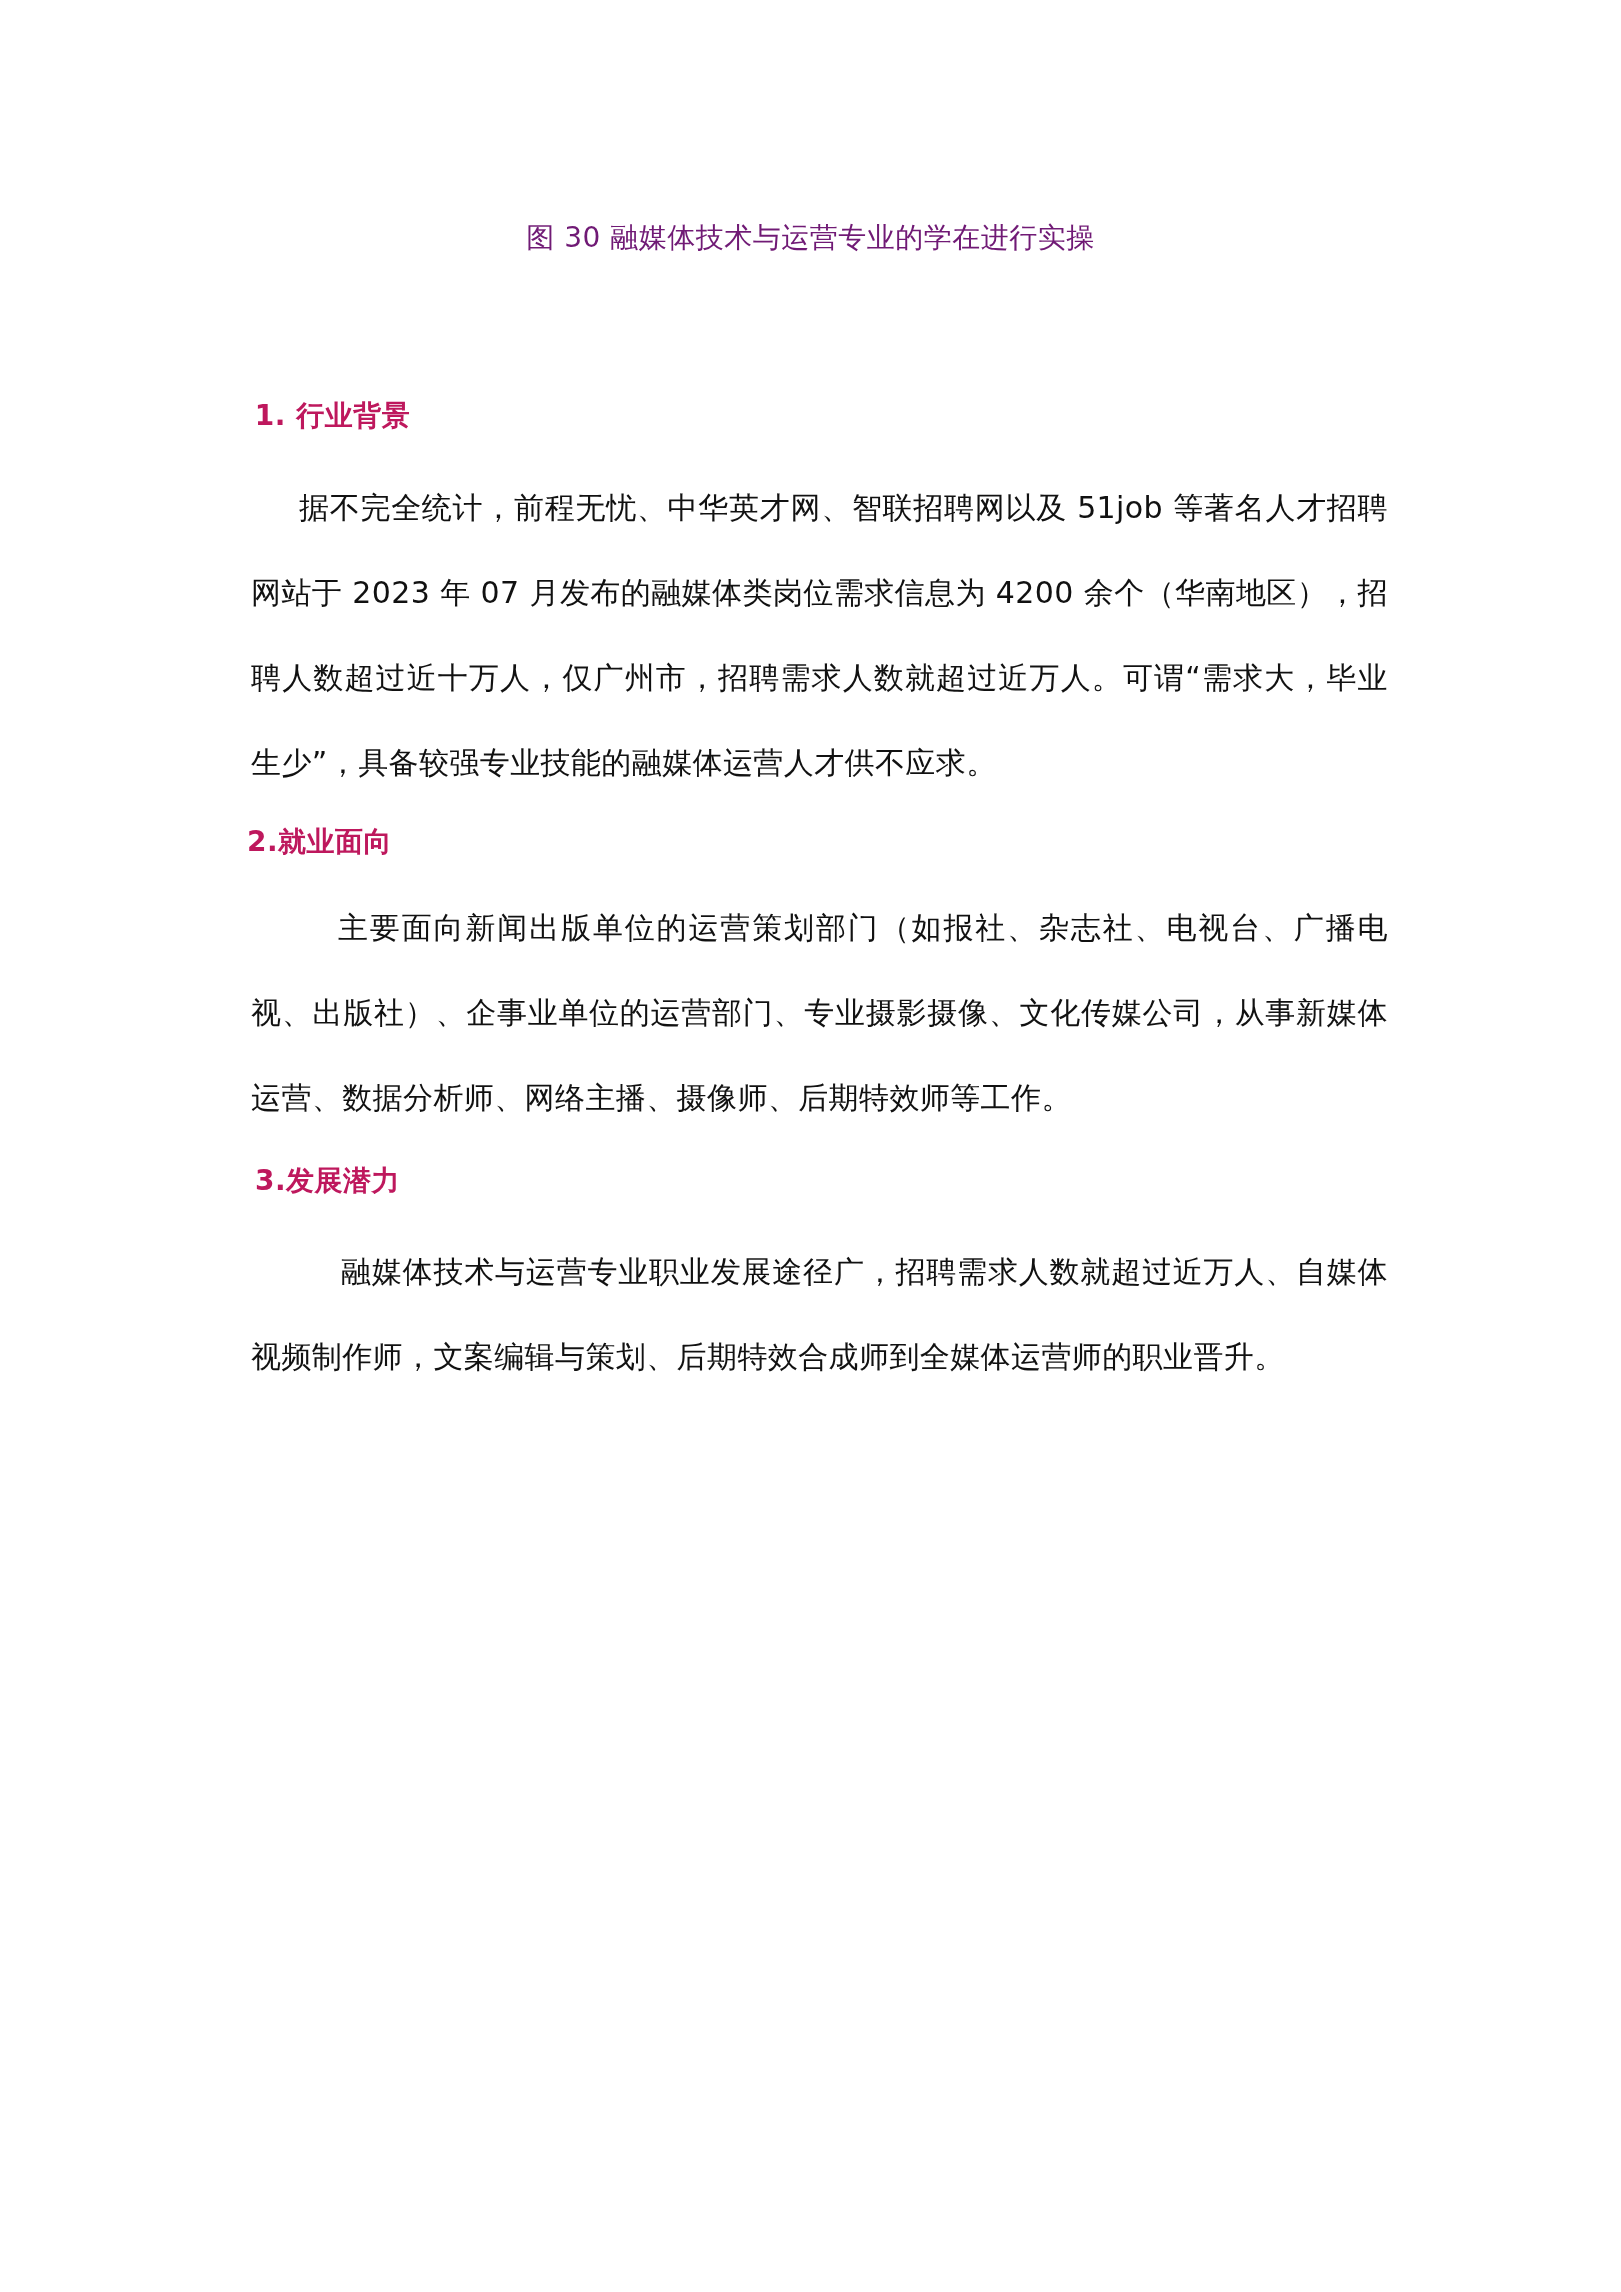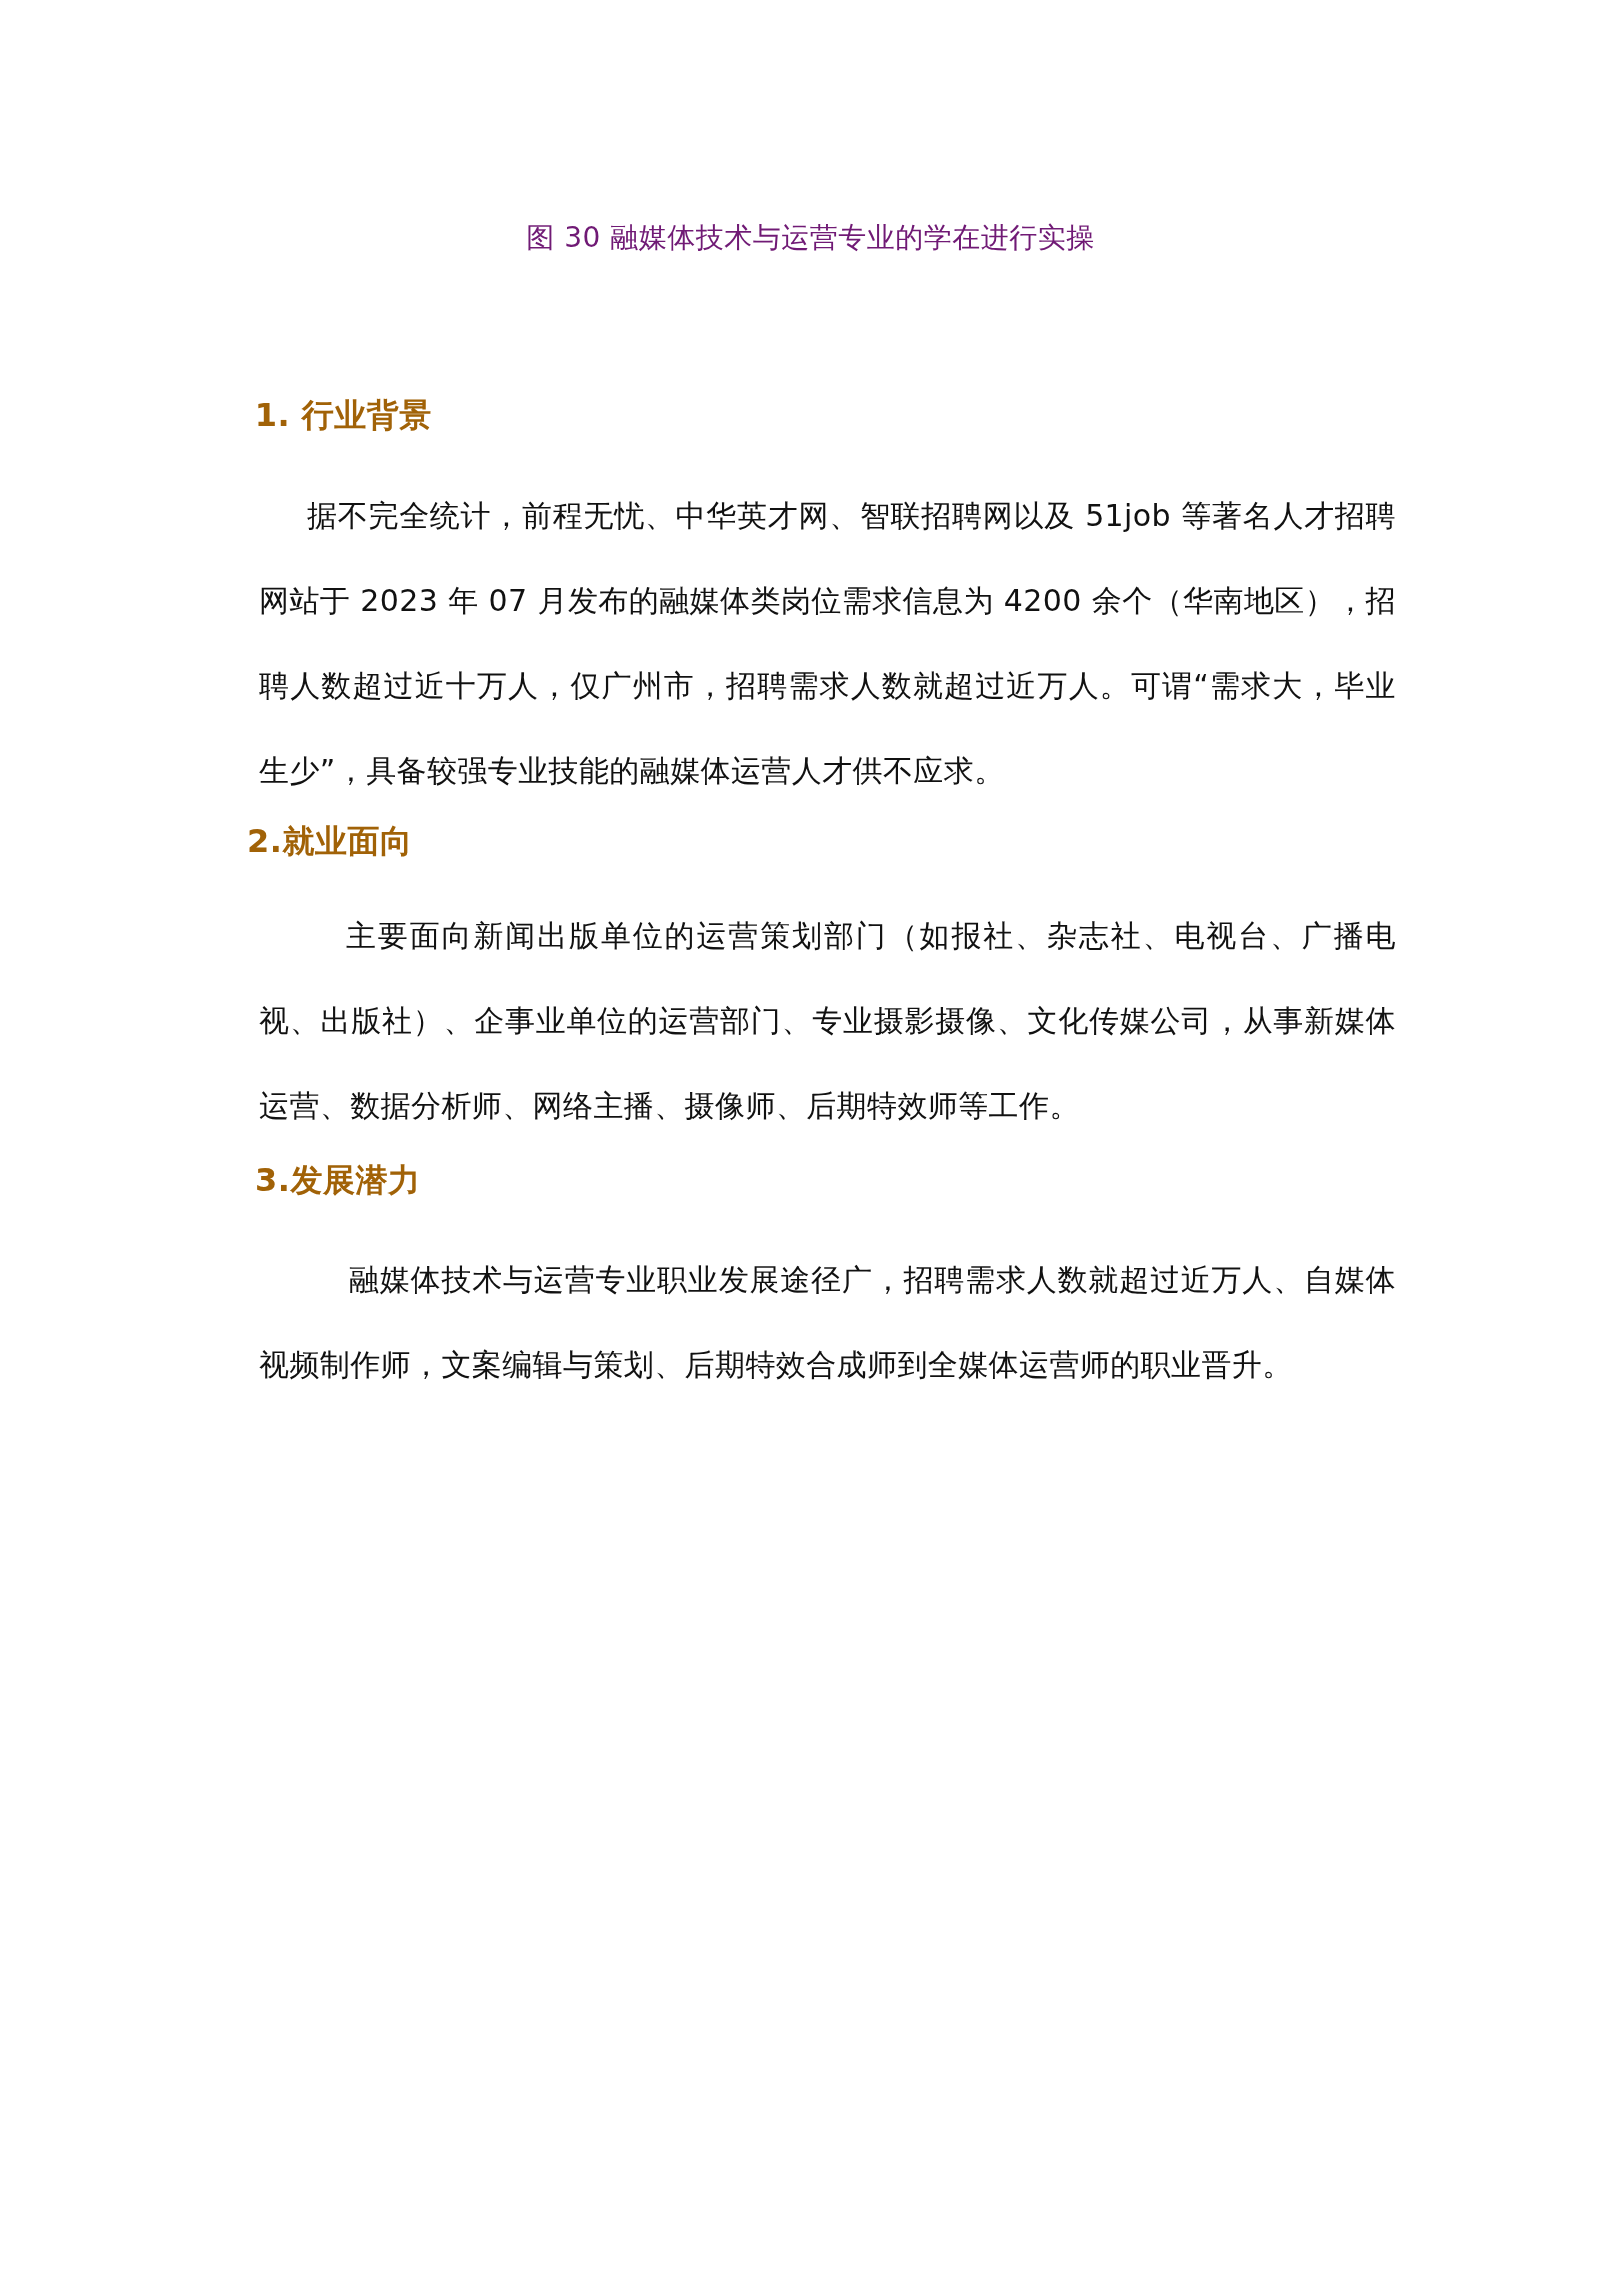--- a/index.html
+++ b/index.html
@@ -35,30 +35,30 @@
       letter-spacing: 0.5px;
     }
     .content {
       position: absolute;
       left: 247px;
       width: 1137px;
       top: 392px;
     }
     .section-heading {
       font-weight: bold;
-      color: #a16207;
-      font-size: 32px;
+      color: #be185d;
+      font-size: 28px;
       line-height: 47px;
       margin: 0;
       letter-spacing: 0.5px;
     }
     .para {
       font-size: 30px;
       line-height: 85px;
-      margin: 12px;
+      margin: 4px;
       text-align: justify;
       letter-spacing: 0.4px;
     }
     .h1 { position: absolute; top: 0; left: 7.8px; }
     .p1 { position: absolute; top: 69px; left: 0; width: 1137px; text-indent: 48px; }
     .h2 { position: absolute; top: 426px; left: 0; }
     .p2 { position: absolute; top: 489px; left: 0; width: 1137px; text-indent: 87px; }
     .h3 { position: absolute; top: 765px; left: 8px; }
     .p3 { position: absolute; top: 833px; left: 0; width: 1137px; text-indent: 90px; }
   </style>

